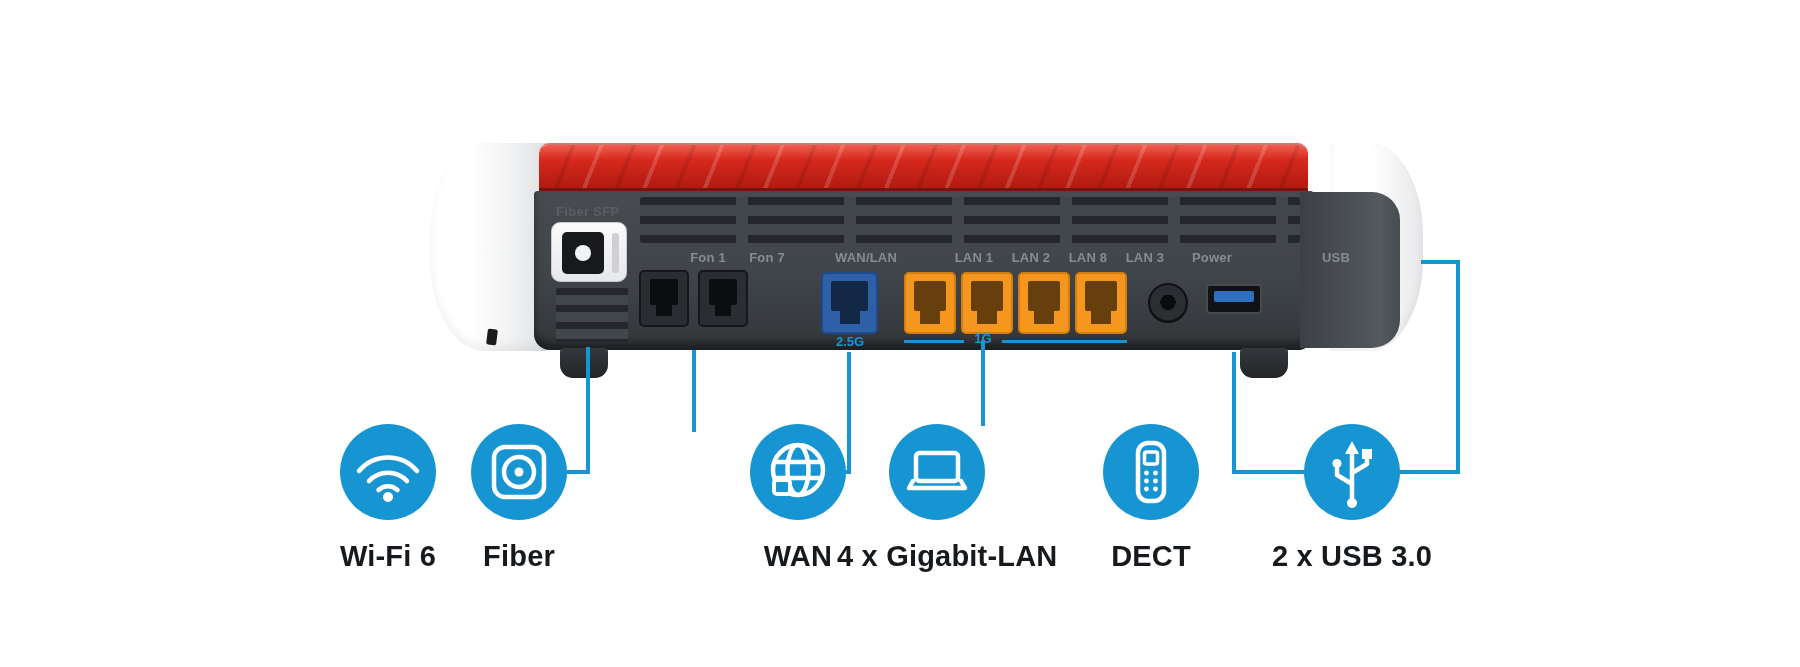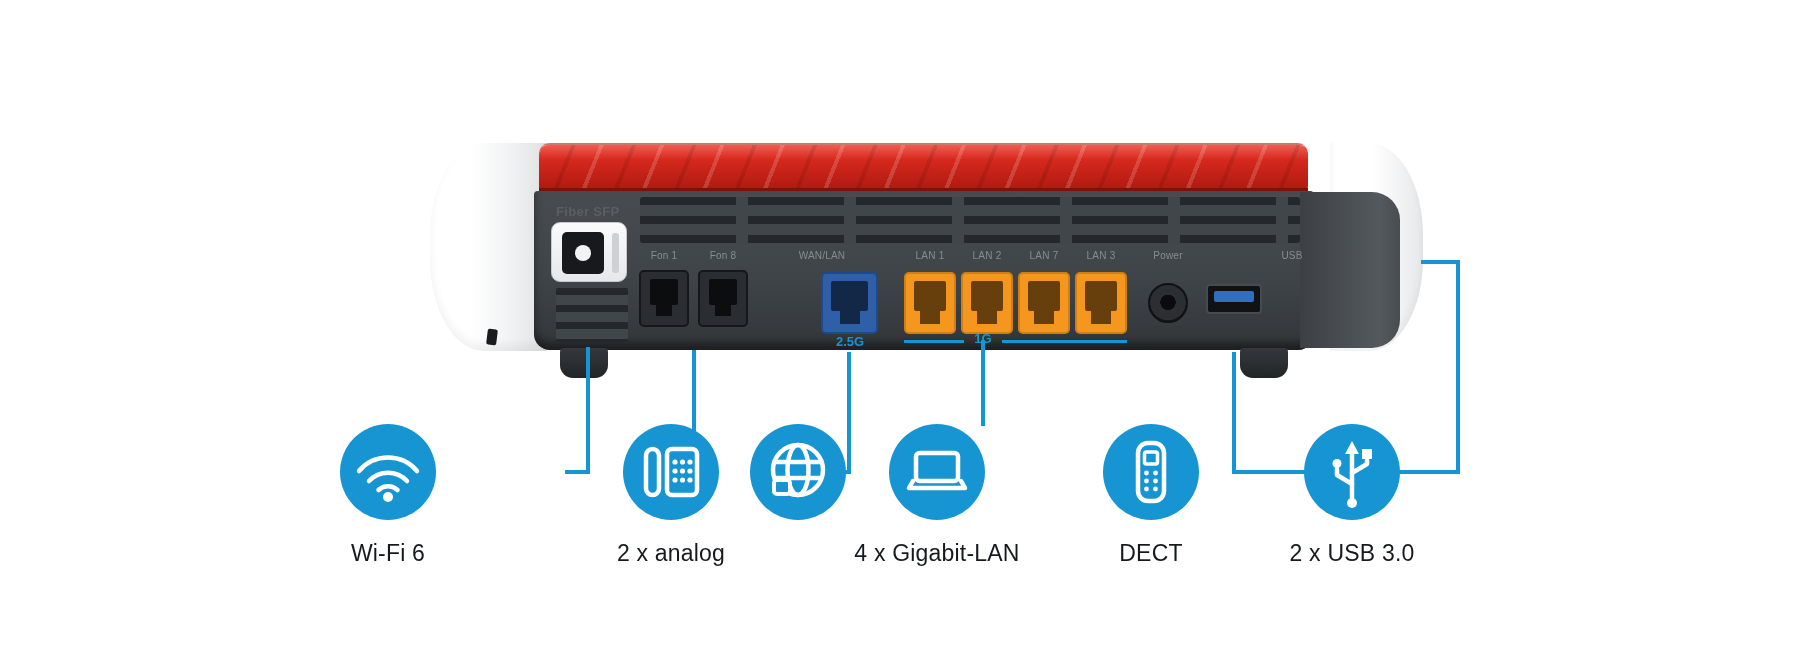--- a/index.html
+++ b/index.html
@@ -105,39 +105,39 @@
 
   .power{position:absolute;left:1148px;top:283px;width:40px;height:40px;z-index:4;border-radius:50%;
     border:2px solid #101214;
     background:radial-gradient(circle at 50% 48%,#0a0b0c 0 29%,#2b2e32 30% 68%,#17191b 69%)}
   .usbport{position:absolute;left:1206px;top:284px;width:56px;height:30px;z-index:4;
     background:#101214;border:2px solid #464b50;border-radius:4px}
   .usbport::before{content:"";position:absolute;left:6px;right:6px;top:5px;height:11px;background:#2f6fc1;border-radius:2px}
 
   .plabel{
     position:absolute;top:250px;transform:translateX(-50%);z-index:4;white-space:nowrap;
-    font-size:10px;font-weight:400;letter-spacing:.2px;color:var(--port-label-gray);
+    font-size:13px;font-weight:700;letter-spacing:.2px;color:var(--port-label-gray);margin-left:44px;
   }
   .bluelabel{
     position:absolute;transform:translateX(-50%);z-index:5;white-space:nowrap;
     color:var(--accent-blue);font-weight:700;font-size:13px;
   }
 
   
   .cline{position:absolute;background:var(--accent-blue);z-index:6}
 
   
   .feature{position:absolute;top:424px;width:200px;text-align:center;z-index:2}
   .ficon{
     width:96px;height:96px;margin:0 auto;border-radius:50%;
     background:var(--accent-blue);display:flex;align-items:center;justify-content:center;
   }
   .ficon svg{width:96px;height:96px;color:var(--accent-blue)}
   .flabel{
-    margin-top:20px;font-size:23px;font-weight:400;color:var(--label-dark);
+    margin-top:20px;font-size:29px;font-weight:700;color:var(--label-dark);
     letter-spacing:.2px;white-space:nowrap;
   }
 </style>
 </head>
 <body>
 
 <div class="scene">
 
   <div>
     <div class="cap cap-left"></div>
@@ -163,25 +163,25 @@
     <div class="rj11" style="left:698px;top:270px"></div>
     <div class="rj45 wan" style="left:821px;top:272px"></div>
     <div class="rj45 lan" style="left:904px;top:272px"></div>
     <div class="rj45 lan" style="left:961px;top:272px"></div>
     <div class="rj45 lan" style="left:1018px;top:272px"></div>
     <div class="rj45 lan" style="left:1075px;top:272px"></div>
     <div class="power"></div>
     <div class="usbport"></div>
 
     <span class="plabel" style="left:664px">Fon 1</span>
-    <span class="plabel" style="left:723px">Fon 8</span>
+    <span class="plabel" style="left:723px">Fon 7</span>
     <span class="plabel" style="left:822px">WAN/LAN</span>
     <span class="plabel" style="left:930px">LAN 1</span>
     <span class="plabel" style="left:987px">LAN 2</span>
-    <span class="plabel" style="left:1044px">LAN 7</span>
+    <span class="plabel" style="left:1044px">LAN 8</span>
     <span class="plabel" style="left:1101px">LAN 3</span>
     <span class="plabel" style="left:1168px">Power</span>
     <span class="plabel" style="left:1292px">USB</span>
 
     <span class="bluelabel" style="left:850px;top:334px">2.5G</span>
     <span class="bluelabel" style="left:983px;top:331px">1G</span>
   </div>
 
   <div class="cline" style="left:586px;top:347px;width:4px;height:127px"></div>
   <div class="cline" style="left:565px;top:470px;width:25px;height:4px"></div>
@@ -202,52 +202,43 @@
       <svg viewBox="0 0 96 96" stroke="#ffffff" stroke-width="4.5" fill="none" stroke-linecap="round" stroke-linejoin="round">
         <path d="M19 47 A38 38 0 0 1 77 47"></path>
         <path d="M29 57 A26 26 0 0 1 67 57"></path>
         <path d="M38.5 66 A14 14 0 0 1 57.5 66"></path>
         <circle cx="48" cy="73" r="5" fill="#fff" stroke="none"></circle>
       </svg>
     </div>
     <div class="flabel">Wi-Fi 6</div>
   </div>
 
-
-  <div class="feature" style="left:571px">
-    <div class="ficon">
-      <svg viewBox="0 0 96 96" stroke="#ffffff" stroke-width="4.5" fill="none" stroke-linecap="round" stroke-linejoin="round">
-        <rect x="23" y="25" width="13" height="46" rx="6.5"></rect>
-        <rect x="44" y="25" width="30" height="46" rx="5"></rect>
-        <g fill="#fff" stroke="none">
-          <circle cx="52" cy="38" r="2.6"></circle>
-            <circle cx="59.5" cy="38" r="2.6"></circle>
-            <circle cx="67" cy="38" r="2.6"></circle>
-          <circle cx="52" cy="47" r="2.6"></circle>
-            <circle cx="59.5" cy="47" r="2.6"></circle>
-            <circle cx="67" cy="47" r="2.6"></circle>
-          <circle cx="52" cy="56" r="2.6"></circle>
-            <circle cx="59.5" cy="56" r="2.6"></circle>
-            <circle cx="67" cy="56" r="2.6"></circle>
-        </g>
-      </svg>
-    </div>
-    <div class="flabel">2 x analog</div>
-  </div>
+  <div class="feature" style="left:419px">
+    <div class="ficon">
+      <svg viewBox="0 0 96 96" stroke="#ffffff" stroke-width="4.5" fill="none" stroke-linecap="round" stroke-linejoin="round">
+        <rect x="23" y="23" width="50" height="50" rx="11"></rect>
+        <circle cx="48" cy="48" r="15"></circle>
+        <circle cx="48" cy="48" r="4.5" fill="#fff" stroke="none"></circle>
+      </svg>
+    </div>
+    <div class="flabel">Fiber</div>
+  </div>
+
 
   <div class="feature" style="left:698px">
     <div class="ficon">
       <svg viewBox="0 0 96 96" stroke="#ffffff" stroke-width="4.5" fill="none" stroke-linecap="round" stroke-linejoin="round">
         <circle cx="48" cy="46" r="25"></circle>
         <ellipse cx="48" cy="46" rx="10.5" ry="25"></ellipse>
         <path d="M25 38 H71"></path>
         <path d="M25 54 H71"></path>
         <rect x="24" y="56" width="16" height="14" rx="3" fill="currentColor" stroke="#fff" stroke-width="4"></rect>
       </svg>
     </div>
+    <div class="flabel">WAN</div>
   </div>
 
   <div class="feature" style="left:837px">
     <div class="ficon">
       <svg viewBox="0 0 96 96" stroke="#ffffff" stroke-width="4.5" fill="none" stroke-linecap="round" stroke-linejoin="round">
         <rect x="27" y="29" width="42" height="28" rx="3.5"></rect>
         <path d="M24 57 L20 64 H76 L72 57"></path>
       </svg>
     </div>
     <div class="flabel">4 x Gigabit-LAN</div>

